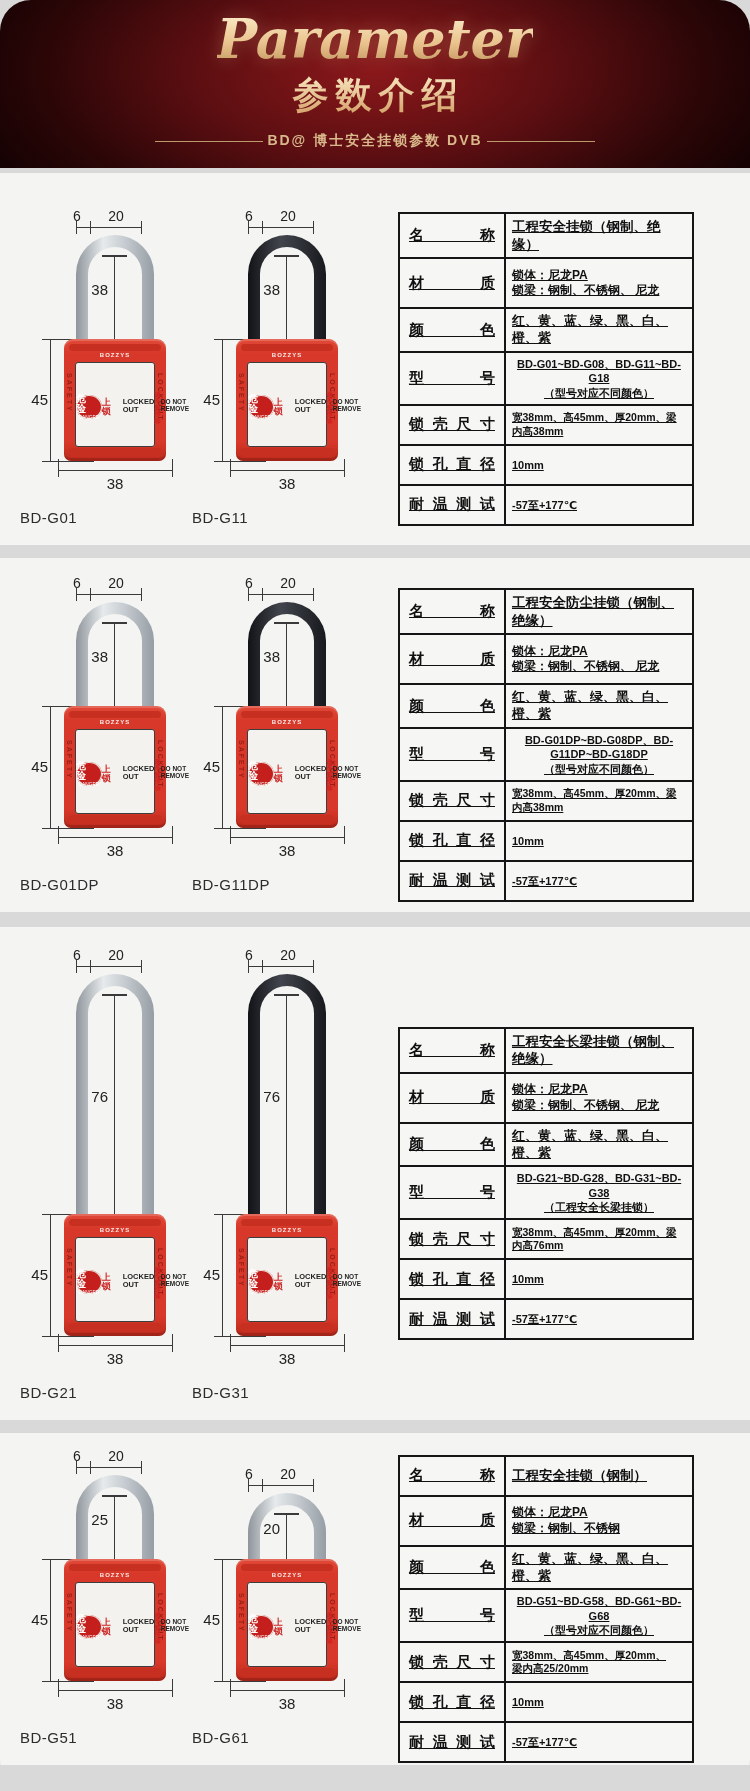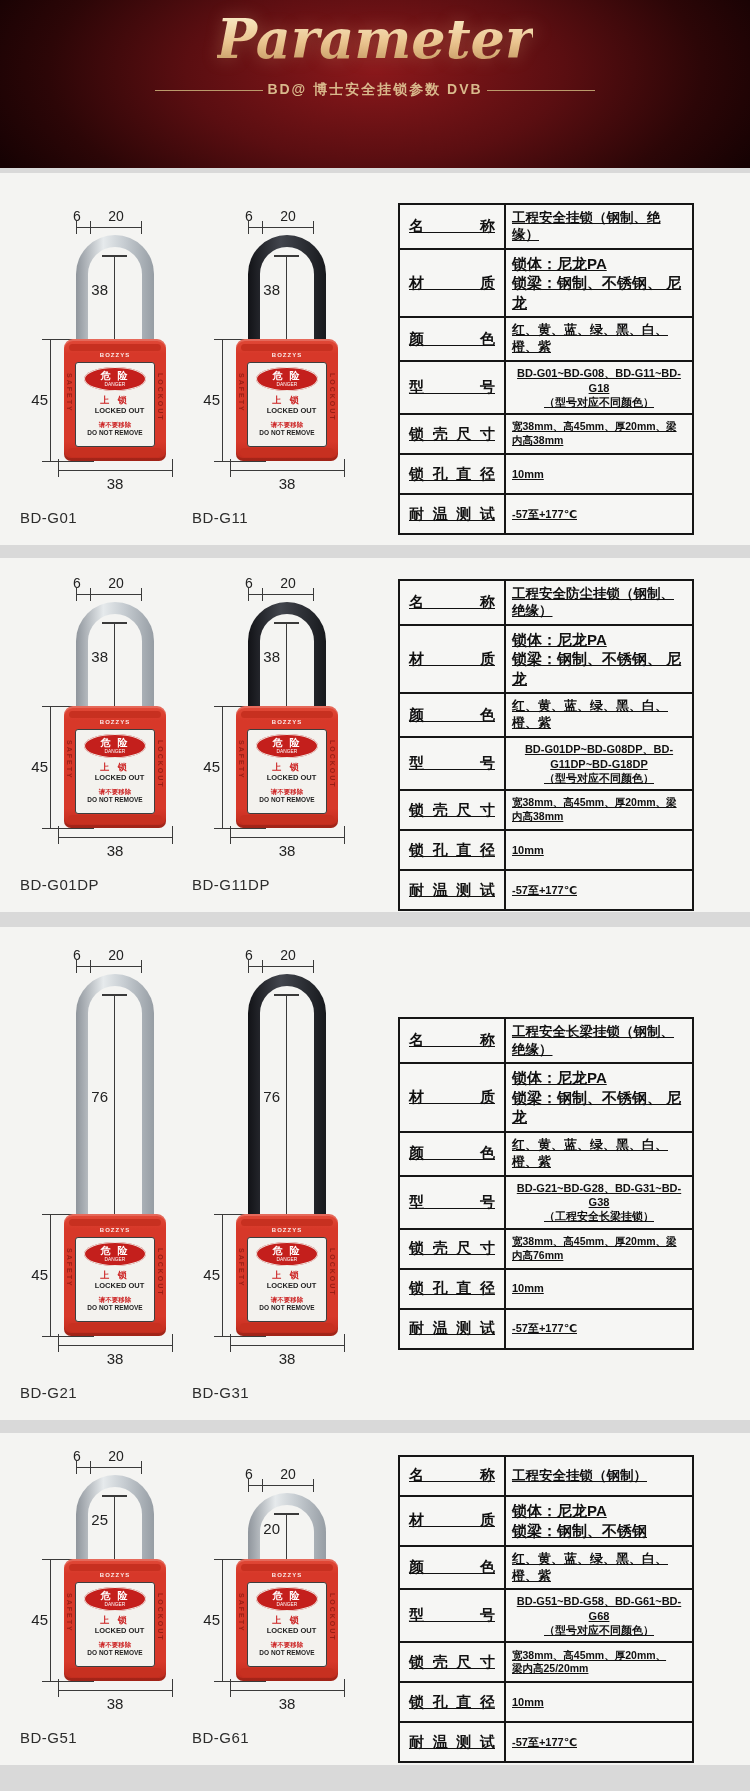--- a/index.html
+++ b/index.html
@@ -2,21 +2,21 @@
 <html><head>
 <meta charset="utf-8">
 <style>
   html,body{margin:0;padding:0;}
   body{
     width:750px;
     background:#d9d9d9;
     font-family:"Liberation Sans","DejaVu Sans",sans-serif;
     -webkit-font-smoothing:antialiased;
   }
-  .page{width:750px;height:1791px;position:relative;background:#d9d9d9;overflow:hidden;}
+  .page{width:750px;height:1791px;position:relative;background:#d9d9d9;overflow:hidden;border-radius:31px;}
 
   
   .hdr{
     height:168px;
     background:
       radial-gradient(ellipse 420px 200px at 50% 42%, #8a181b 0%, #5a0e11 45%, #2c0607 78%, #160203 100%);
     position:relative;
     display:flex;flex-direction:column;align-items:center;justify-content:flex-start;
   }
   .hdr-title{
@@ -96,21 +96,21 @@
   }
   .bod:before{content:"";position:absolute;left:5px;right:5px;top:5px;height:7px;background:#c73020;border-radius:5px;}
   .bod:after{content:"";position:absolute;left:4px;right:4px;bottom:4px;height:9px;background:#c73020;border-radius:5px;}
   .brand{position:absolute;top:13px;left:0;right:0;text-align:center;font-size:6px;letter-spacing:1px;color:rgba(255,255,255,.9);font-weight:bold;z-index:2;}
   .sideL,.sideR{position:absolute;top:34px;writing-mode:vertical-rl;font-size:7px;font-weight:bold;color:rgba(110,14,8,.6);letter-spacing:2px;z-index:2;}
   .sideL{left:2px;}
   .sideR{right:2px;}
   .plabel{
     position:absolute;left:11px;right:11px;top:23px;bottom:14px;
     background:#f3f2ee;border:1px solid #3d3d3d;border-radius:3px;z-index:4;
-    display:flex;flex-direction:column;align-items:center;
+    display:flex;flex-direction:row;align-items:center;
   }
   .oval{
     margin-top:4px;width:62px;height:24px;border-radius:50%;
     background:#c41f1c;box-shadow:inset 0 0 0 1px #efe6e0;
     display:flex;flex-direction:column;align-items:center;justify-content:center;color:#fff;
   }
   .oval .cn{font-size:10px;font-weight:bold;letter-spacing:2px;line-height:1;}
   .oval .en{font-size:6px;line-height:1;transform:scale(.8);}
   .lk-cn{margin-top:5px;font-size:9px;font-weight:bold;color:#c22;letter-spacing:3px;line-height:1;}
   .lk-en{margin-top:2px;font-size:7.5px;font-weight:bold;color:#222;line-height:1;padding-left:9px;}
@@ -132,34 +132,35 @@
 
   
   table.spec-t{border-collapse:collapse;width:100%;background:#f6f6f4;}
   table.spec-t td{border:2px solid #151515;color:#111;font-weight:bold;vertical-align:middle;text-decoration:underline;}
   td.l{
     width:86px;font-size:15px;padding:4px 9px;
     text-align:justify;text-align-last:justify;
   }
   td.v{font-size:13px;padding:4px 6px;white-space:pre-line;line-height:1.3;}
   tr.r1 td.v{font-size:13.5px;}
-  tr.r2 td.v{font-size:15px;}
+  tr.r2 td.v{font-size:12px;}
   tr.r4 td.v{font-size:11px;text-align:center;}
   tr.r5 td.v{font-size:10.5px;}
   tr.r6 td.v,tr.r7 td.v{font-size:11px;}
   tr.r1 td,tr.r3 td,tr.r5 td,tr.r6 td,tr.r7 td{height:30px;}
   tr.r2 td,tr.r4 td{height:40px;}
 </style>
 </head>
 <body>
 
 <div class="page">
 
   <div class="hdr">
     <div class="hdr-title">Parameter</div>
+    <div class="hdr-sub">参数介绍</div>
     <div class="hdr-tag">
       <span class="ln"></span>
       <span>BD@ 博士安全挂锁参数 DVB</span>
       <span class="ln"></span>
     </div>
   </div>
 
   <div class="card c1">
     <div class="figs">
 

